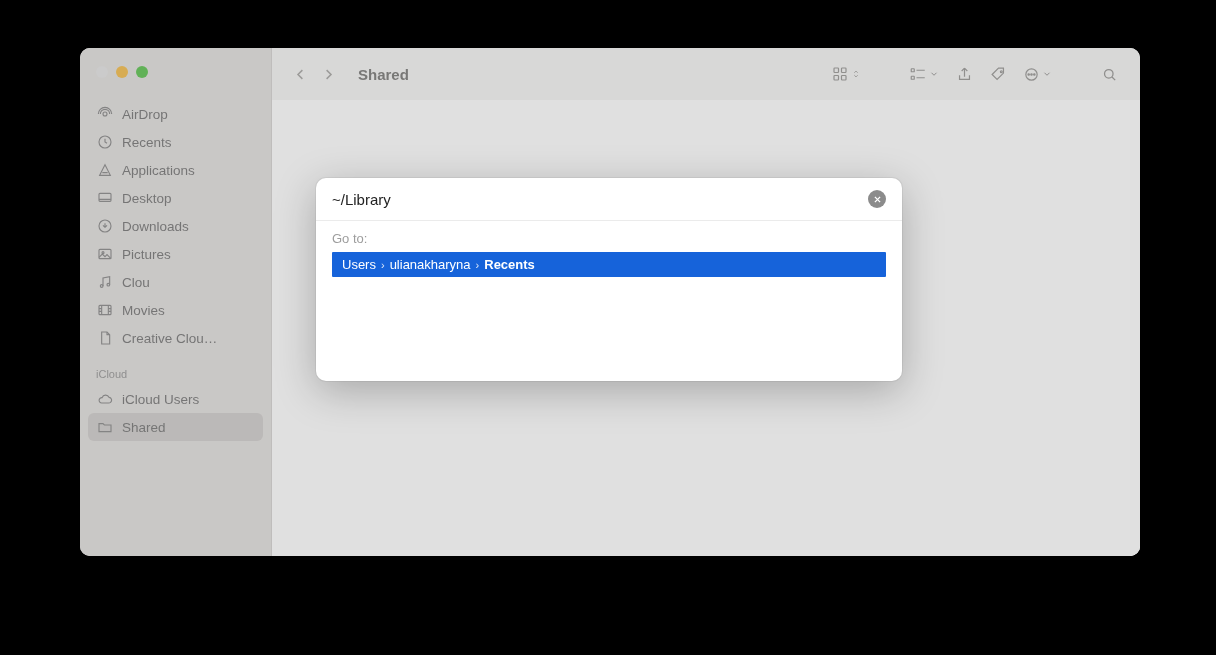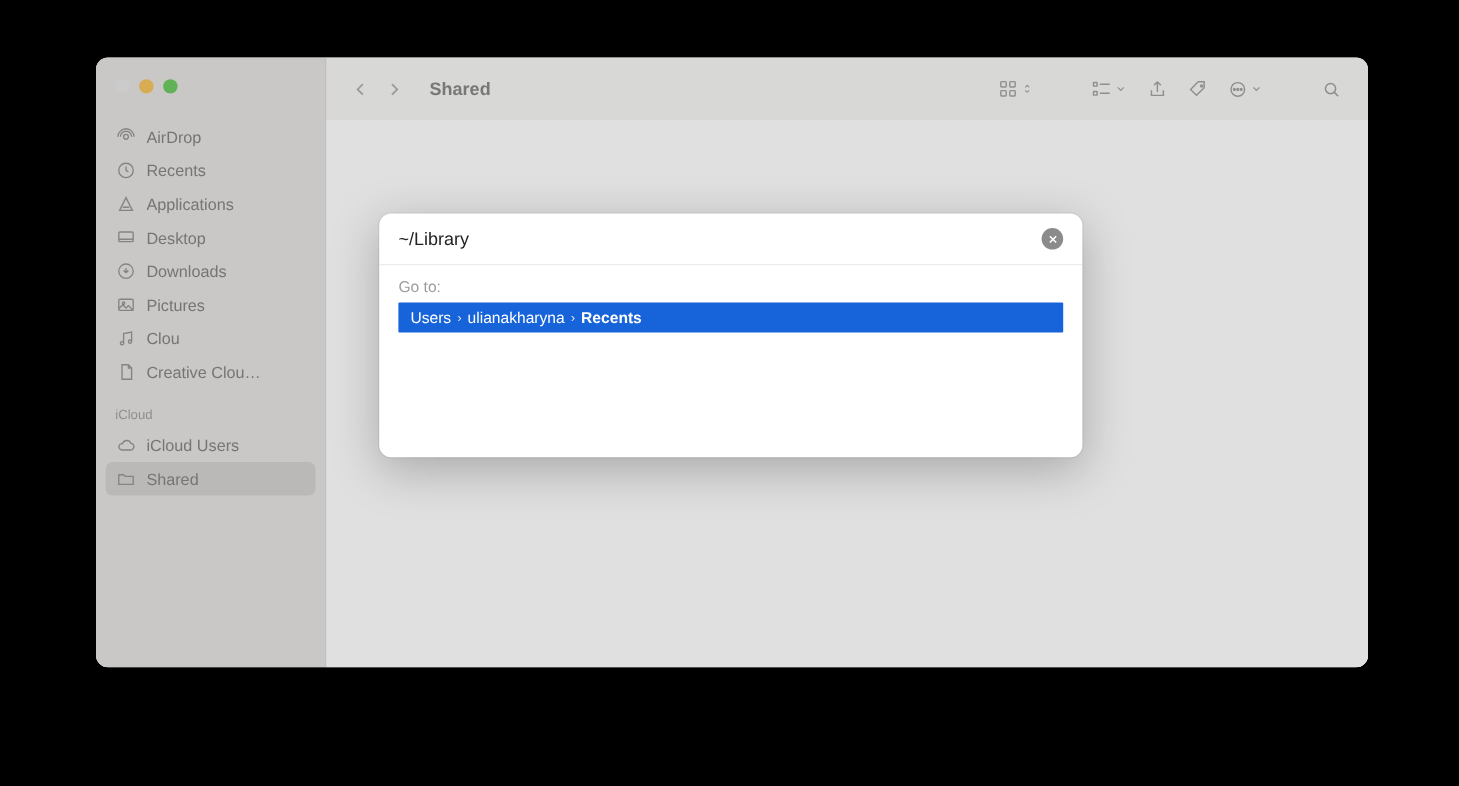--- a/index.html
+++ b/index.html
@@ -282,20 +282,29 @@
               <path d="M9 18V6l10-2v12"></path>
               <circle cx="7" cy="18" r="2"></circle>
               <circle cx="17" cy="16" r="2"></circle>
             </svg>
         </span>
         <span class="side-label">Clou</span>
       </div>
       <div class="side-item">
         <span class="side-icon">
           <svg width="16" height="16" viewBox="0 0 24 24" fill="none" stroke="currentColor" stroke-width="1.7">
+              <rect x="3" y="5" width="18" height="14" rx="1.5"></rect>
+              <path d="M7 5v14M17 5v14M3 10h4M3 14h4M17 10h4M17 14h4"></path>
+            </svg>
+        </span>
+        <span class="side-label">Movies</span>
+      </div>
+      <div class="side-item">
+        <span class="side-icon">
+          <svg width="16" height="16" viewBox="0 0 24 24" fill="none" stroke="currentColor" stroke-width="1.7">
               <path d="M7 3h8l4 4v14H7z"></path>
               <path d="M15 3v4h4"></path>
             </svg>
         </span>
         <span class="side-label">Creative Clou…</span>
       </div>
     </div>
 
     <div class="section-header">iCloud</div>
 

